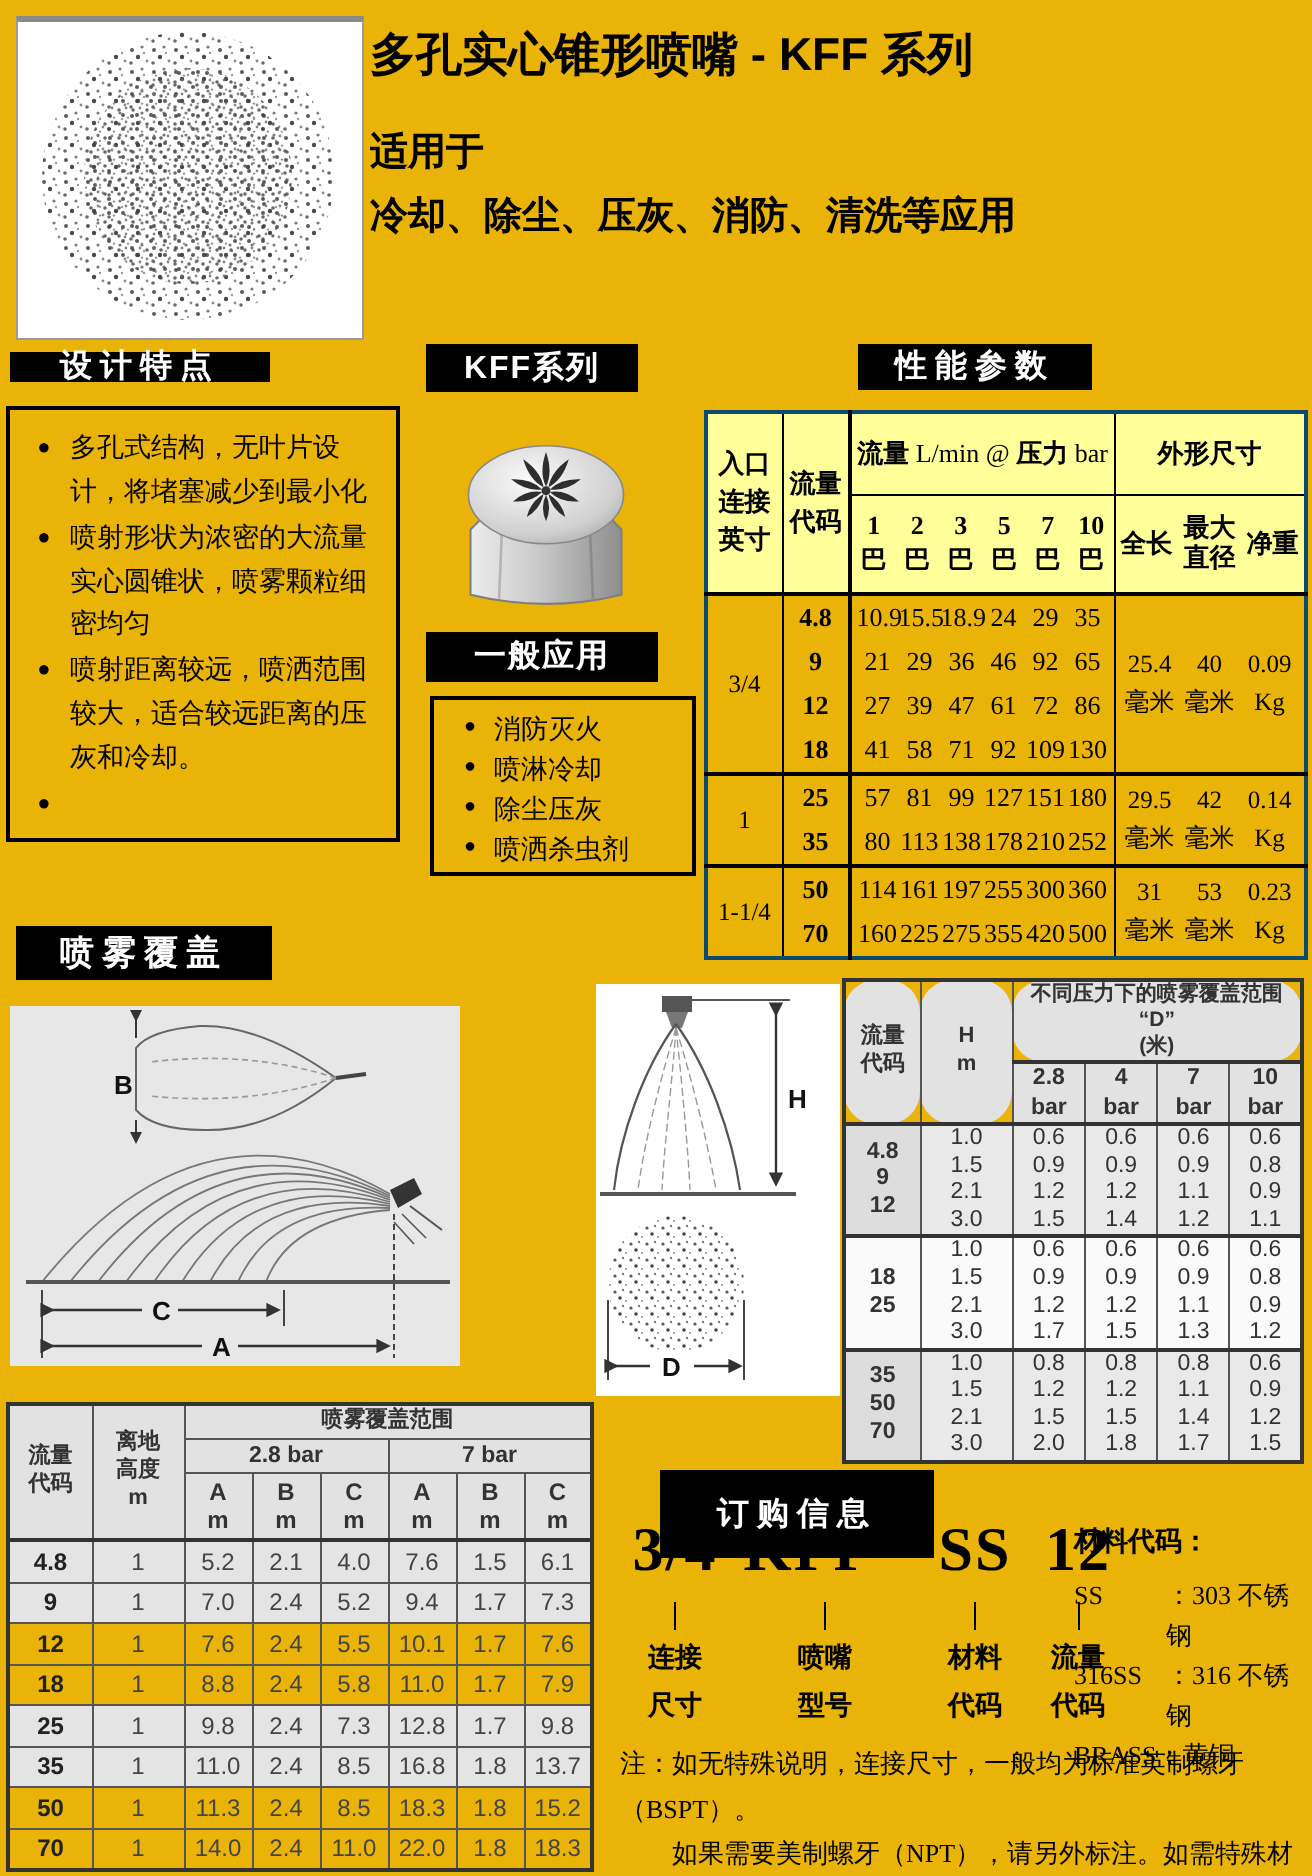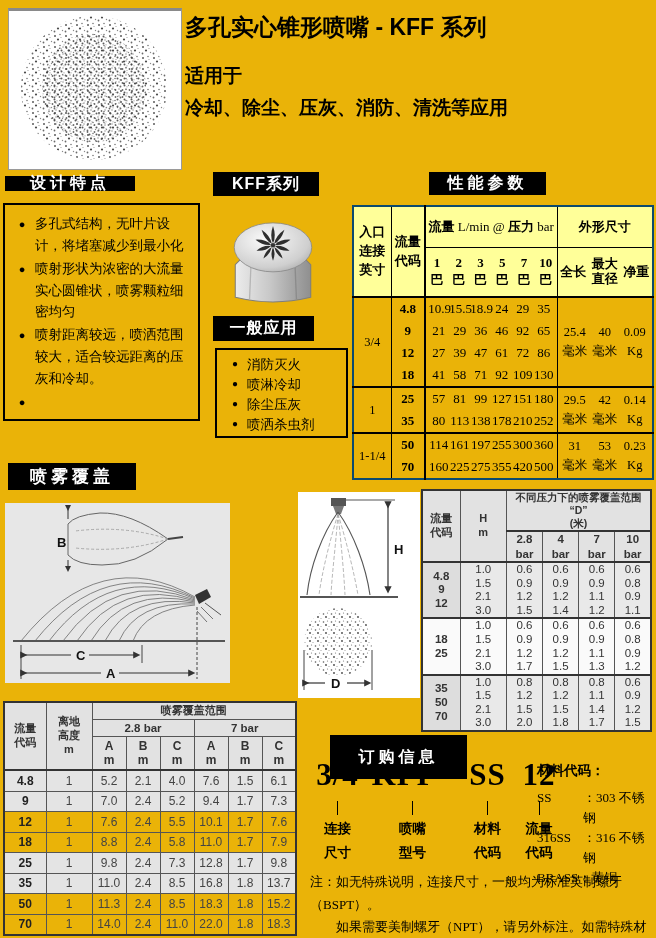--- a/index.html
+++ b/index.html
@@ -68,21 +68,21 @@
   
   .gtab th,.gtab td{border:1px solid #555;text-align:center;vertical-align:middle;
         color:#333;padding:0;}
   .gtab th{background:#E2E2E2;font-size:11px;font-weight:bold;line-height:1.25;}
   .gtab{border:2px solid #333;table-layout:fixed;}
 
   .dtab{position:absolute;left:421px;top:489px;width:231px;}
   .dtab col.d-code{width:38px;} .dtab col.d-h{width:46px;} .dtab col.d-p{width:36px;}
   .dtab .span-title{font-size:10.5px;}
   .dtab .h2 th{height:28px;font-size:11.5px;}
-  .dtab .h1 th{height:33px;}
+  .dtab .h1 th{height:33px;border-radius:16px;}
   .dtab td{font-size:11.5px;line-height:1.18;height:52px;}
   .dtab td.code{font-weight:bold;}
   .dtab tr.shade td{background:#E9E9E9;}
   .dtab tr.shade td.code{background:#DDDDDD;}
   .dtab tr.lite td{background:#FAFAFA;}
   .dtab tbody tr{border-top:2px solid #333;}
 
   .abc{position:absolute;left:3px;top:701px;width:293px;}
   .abc col.a-code{width:42px;} .abc col.a-h{width:46px;} .abc col.a-v{width:34px;}
   .abc .h1 th{height:16px;}
@@ -145,21 +145,21 @@
       <ellipse cx="85" cy="77" rx="52" ry="54" fill="url(#dots2)" opacity="0.85"></ellipse>
     </svg>
   </div>
 
   <div class="title-main">多孔实心锥形喷嘴 - KFF 系列</div>
   <div class="title-sub">适用于</div>
   <div class="title-apps">冷却、除尘、压灰、消防、清洗等应用</div>
 
   <div class="banner" style="left:5px;top:176px;width:130px;height:15px;">设计特点</div>
   <div class="banner" style="left:213px;top:172px;width:106px;height:24px;letter-spacing:1px;">KFF系列</div>
-  <div class="banner" style="left:213px;top:316px;width:101px;height:25px;letter-spacing:1px;">一般应用</div>
+  <div class="banner" style="left:213px;top:316px;width:116px;height:25px;letter-spacing:1px;">一般应用</div>
   <div class="banner" style="left:429px;top:172px;width:117px;height:23px;">性能参数</div>
   <div class="banner" style="left:8px;top:463px;width:128px;height:27px;font-size:17px;">喷雾覆盖</div>
   <div class="banner" style="left:330px;top:735px;width:137px;height:44px;">订购信息</div>
 
   <div class="feat-box">
     <div class="feat-item">
       <span class="blt">●</span>
       <span class="txt">多孔式结构，无叶片设计，将堵塞减少到最小化</span>
     </div>
     <div class="feat-item">

